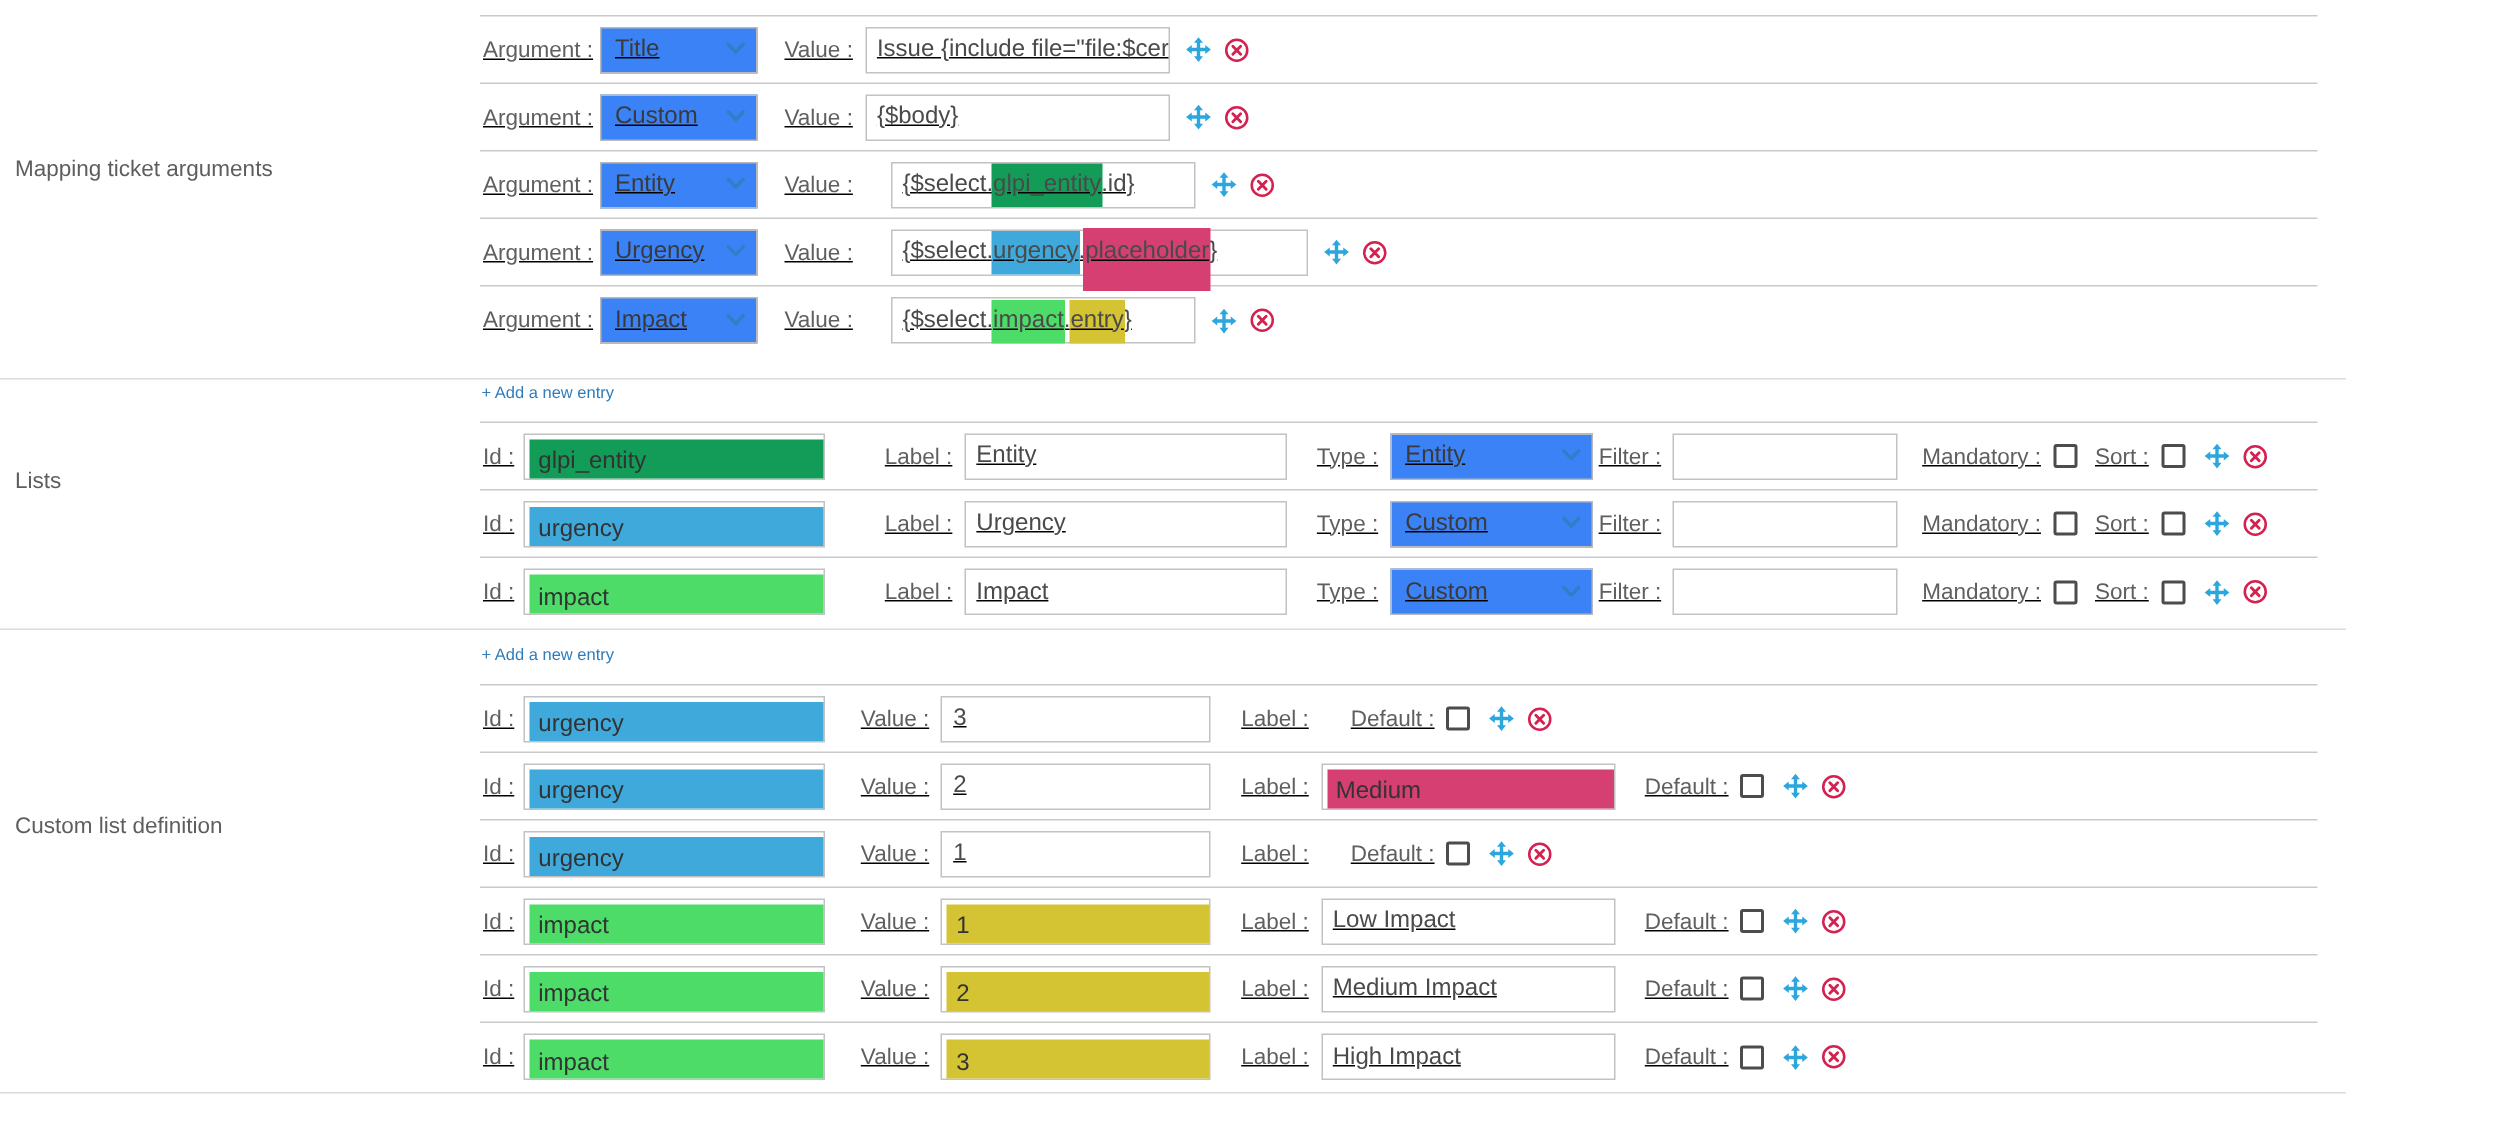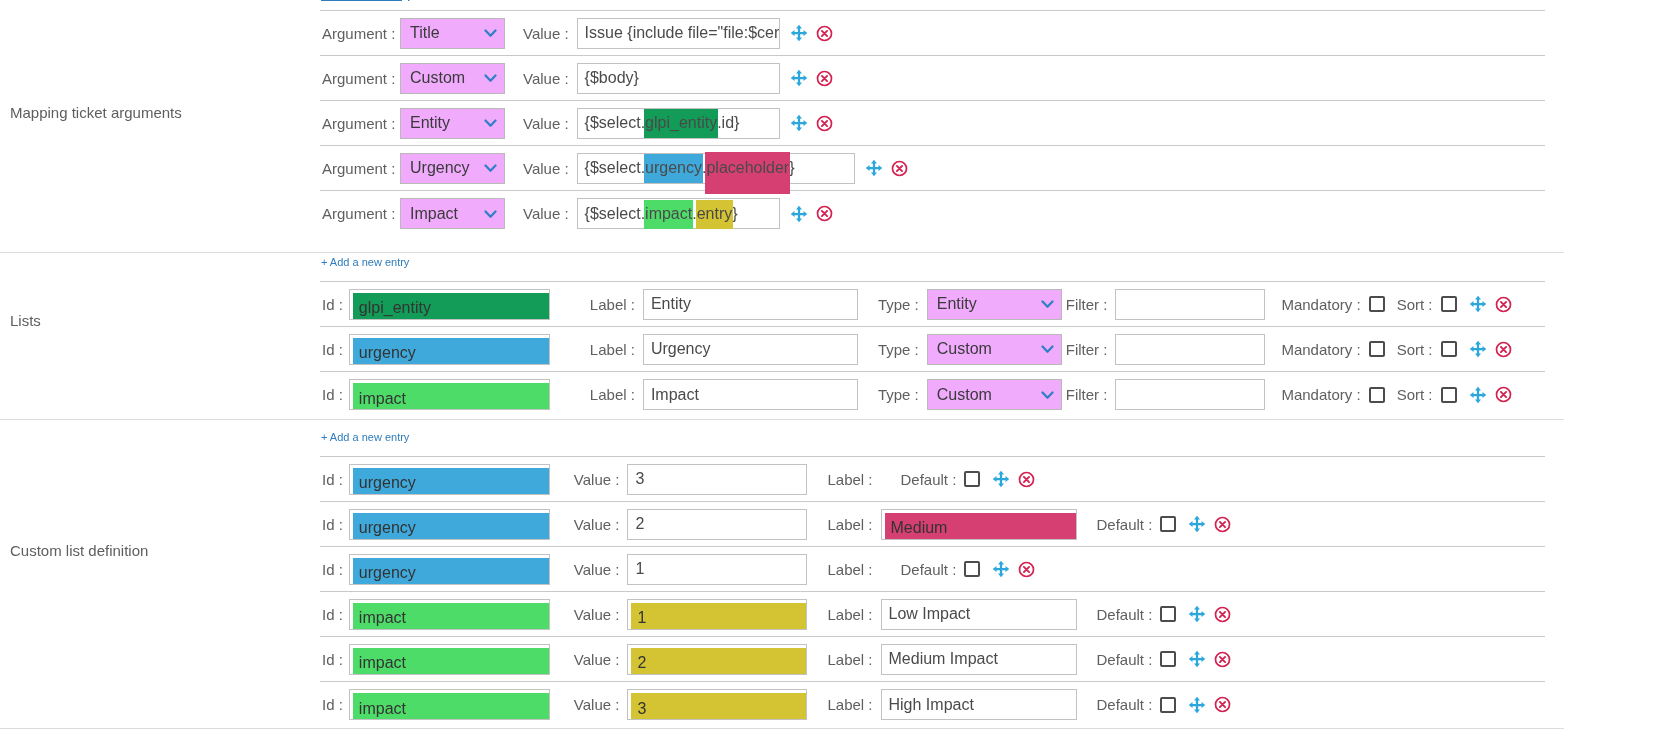--- a/index.html
+++ b/index.html
@@ -7,32 +7,32 @@
   body {
     width:1669px; height:749px; position:relative; overflow:hidden;
     background:#fff; font-family:"Liberation Sans", sans-serif;
   }
   .side-label { position:absolute; left:10px; color:#5e5e5e; font-size:15px; white-space:nowrap; }
   .hdiv { position:absolute; left:0; width:1564px; height:1px; background:#dcdcdc; }
   .add-link { color:#2e7cbc; font-size:11px; text-decoration:none; display:inline-block; cursor:pointer; }
   .add-link.clipped { position:absolute; left:321px; top:-12px; text-decoration:underline; text-decoration-thickness:2px; }
 
   .rows { position:absolute; left:320px; width:1225px; border-top:1px solid #c9c9c9; }
-  .row { height:45px; display:flex; align-items:center; border-bottom:1px solid #c9c9c9; }
+  .row { height:45px; display:flex; align-items:center; border-bottom:1px solid #c9c9c9;text-decoration:underline; }
   .row:last-child { border-bottom:none; }
 
   .lbl { color:#5f5f5f; font-size:15px; white-space:nowrap; flex:none; }
   .ibox {
     height:31px; border:1px solid #c2c2c2; background:#fff; display:flex; align-items:center;
     padding:0 7px; font-size:16px; color:#4a4a4a; white-space:nowrap; overflow:hidden; flex:none;
   }
-  .ibox.ov { overflow:visible; }
+  .ibox.ov { overflow:visible;margin-left:17px; }
   .ibox.rel { position:relative; padding:0; }
   .sel {
-    height:31px; border:1px solid #b9b9b9; background:#f0abfc; display:flex; align-items:center;
+    height:31px; border:1px solid #b9b9b9; background:#3b82f6; display:flex; align-items:center;
     justify-content:space-between; padding:0 7px 0 9px; font-size:16px; color:#3a3a3a; flex:none; cursor:pointer;
   }
   .cb { width:16px; height:16px; border:2px solid #4c4c4c; border-radius:2px; background:#fff; flex:none; cursor:pointer; }
   .icons { display:flex; align-items:center; gap:8px; flex:none; }
   .icons svg { display:block; cursor:pointer; }
 
   
   .seg { position:relative; z-index:0; display:inline-block; white-space:pre; }
   .seg::before { content:""; position:absolute; left:-1px; right:-1px; top:-5px; bottom:-6px; background:var(--bg); z-index:-1; }
   .seg.tall::before { top:-7px; bottom:-17px; }

